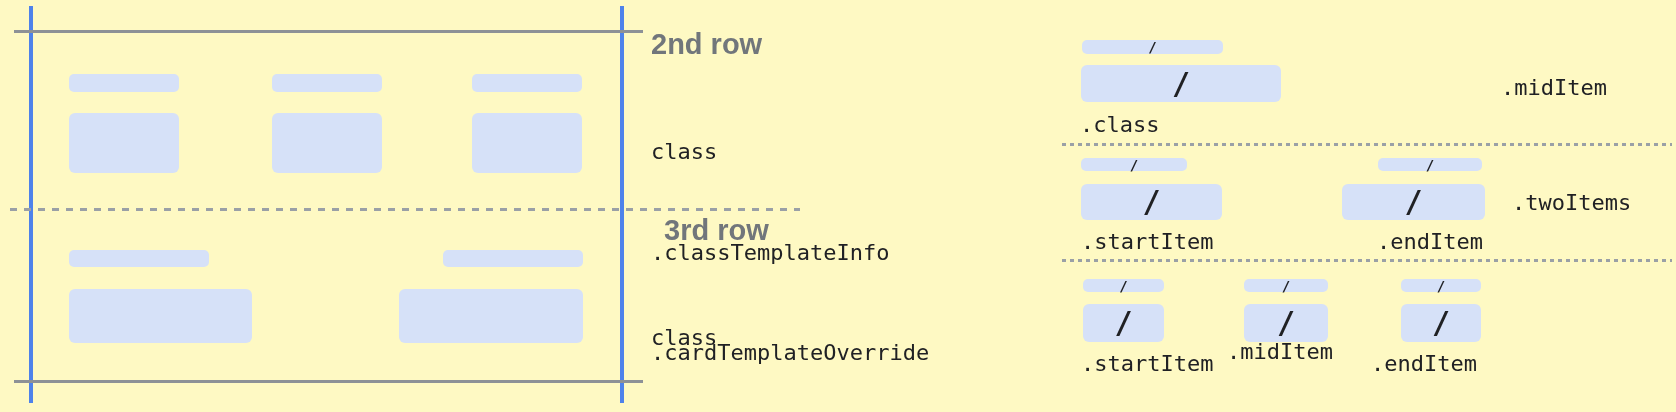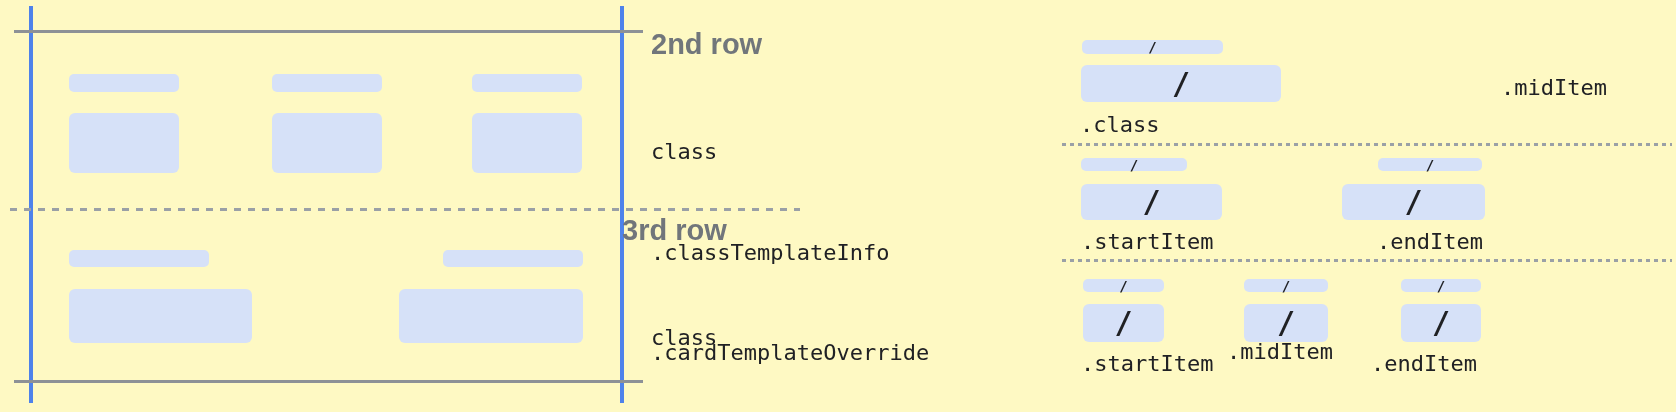--- a/index.html
+++ b/index.html
@@ -49,21 +49,21 @@
   <div class="ph big" style="left:399px;top:289px;width:184px;height:54px"></div>
 
   <div class="heading" style="left:651px;top:28px">2nd row</div>
   <div class="codeblock" style="left:651px;top:68px">
     <div>class</div>
     <div>.classTemplateInfo</div>
     <div>.cardTemplateOverride</div>
     
   </div>
 
-  <div class="heading" style="left:622px;top:214px">3rd row</div>
+  <div class="heading" style="left:664px;top:214px">3rd row</div>
   <div class="codeblock" style="left:651px;top:254px">
     <div>class</div>
     
     
     
   </div>
 
   <div class="ph slashbox" style="left:1082px;top:40px;width:141px;height:14px">
     <span class="slash sm">/</span>
   </div>
@@ -81,20 +81,21 @@
     <span class="slash lg">/</span>
   </div>
   <div class="ph slashbox" style="left:1378px;top:158px;width:104px;height:13px">
     <span class="slash sm">/</span>
   </div>
   <div class="ph big slashbox" style="left:1342px;top:184px;width:143px;height:36px">
     <span class="slash lg">/</span>
   </div>
   <div class="mlabel" style="left:1081px;top:229px">.startItem</div>
   <div class="mlabel" style="left:1377px;top:229px">.endItem</div>
+  <div class="mlabel" style="left:1512px;top:190px">.twoItems</div>
   <div class="dotline" style="left:1062px;top:259px;width:610px"></div>
 
   <div class="ph slashbox" style="left:1083px;top:279px;width:81px;height:13px">
     <span class="slash sm">/</span>
   </div>
   <div class="ph big slashbox" style="left:1083px;top:304px;width:81px;height:38px">
     <span class="slash lg">/</span>
   </div>
   <div class="ph slashbox" style="left:1244px;top:279px;width:84px;height:13px">
     <span class="slash sm">/</span>

